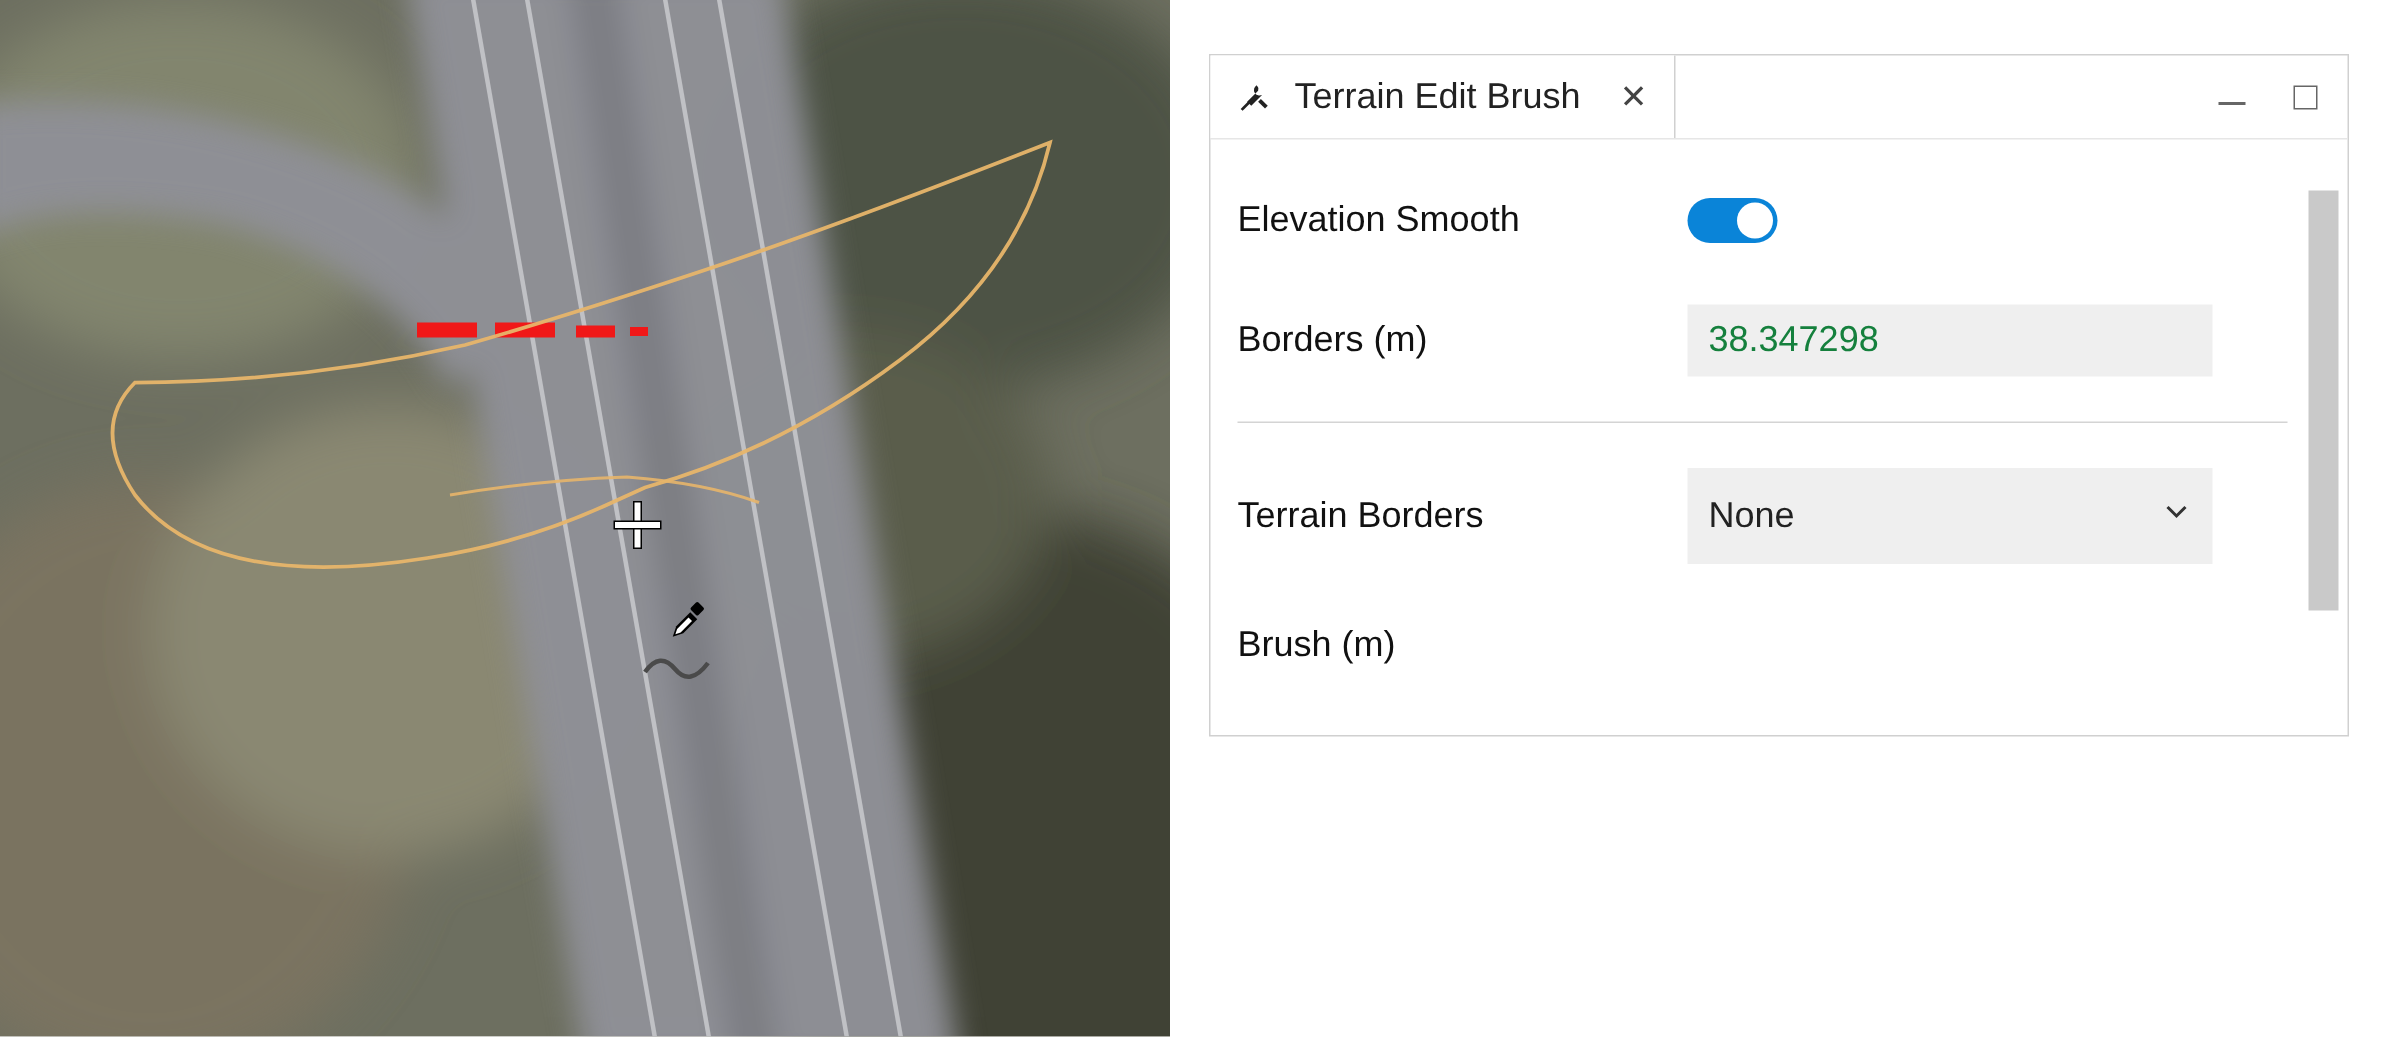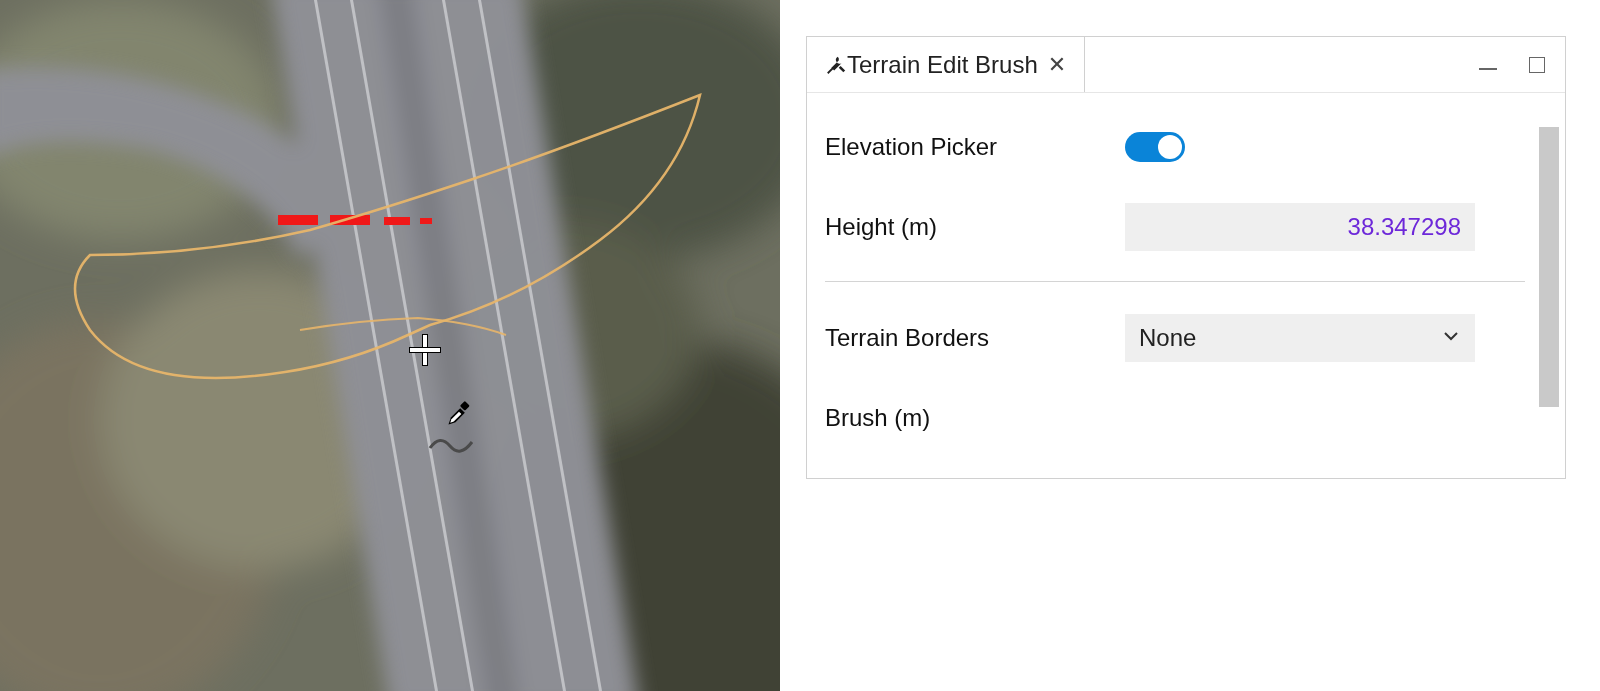--- a/index.html
+++ b/index.html
@@ -43,21 +43,21 @@
     border: 1px solid #d0d0d0;
     background: #fff;
   }
   .panel-titlebar {
     display: flex;
     align-items: stretch;
     height: 56px;
     border-bottom: 1px solid #e6e6e6;
   }
   .panel-tab {
-    display: flex; align-items: center; gap: 0;
+    display: flex; align-items: center; gap: 16px;
     padding: 0 18px;
     border-right: 1px solid #d0d0d0;
     background: #fff;
     font-size: 24px;
     color: #222;
   }
   .panel-tab .tools-icon { display: inline-flex; }
   .panel-tab .close-x { font-size: 22px; color: #444; cursor: pointer; margin-left: 10px; font-weight: 300; }
   .panel-titlebar-spacer { flex: 1; }
   .winbtns { display: flex; align-items: center; gap: 32px; padding: 0 20px; }
@@ -100,21 +100,21 @@
   .text-input {
     width: 100%;
     height: 48px;
     border: none;
     background: #efefef;
     font-size: 24px;
     padding: 0 14px;
     color: #222;
     outline: none;
   }
-  .text-input.disabled { color: #6d28d9; text-align: right; }
+  .text-input.disabled { color: #15803d; }
 
   .toggle {
     position: relative;
     width: 60px; height: 30px;
     border-radius: 15px;
     background: #0a84d8;
     cursor: pointer;
   }
   .toggle .knob {
     position: absolute;
@@ -122,21 +122,21 @@
     width: 24px; height: 24px;
     border-radius: 50%;
     background: #fff;
   }
 
   .hr { height: 1px; background: #d4d4d4; margin: 6px 0 30px 0; }
 
   .select {
     position: relative;
     width: 100%;
-    height: 48px;
+    height: 64px;
     background: #efefef;
     display: flex; align-items: center;
     padding: 0 14px;
     font-size: 24px;
     color: #222;
     cursor: pointer;
   }
   .select .chev {
     position: absolute; right: 14px; top: 50%; transform: translateY(-50%);
   }
@@ -235,30 +235,30 @@
         </div>
       </div>
 
       <div class="panel-body">
         <div class="scrollbar-track">
           <div class="scrollbar-thumb"></div>
         </div>
 
 
         <div class="row">
-          <div class="row-label">Elevation Picker</div>
+          <div class="row-label">Elevation Smooth</div>
           <div class="row-field">
             <div class="toggle">
               <div class="knob"></div>
             </div>
           </div>
         </div>
 
         <div class="row">
-          <div class="row-label">Height (m)</div>
+          <div class="row-label">Borders (m)</div>
           <div class="row-field">
             <input class="text-input disabled" value="38.347298" style="">
           </div>
         </div>
 
         <div class="hr"></div>
 
         <div class="row">
           <div class="row-label">Terrain Borders</div>
           <div class="row-field">

